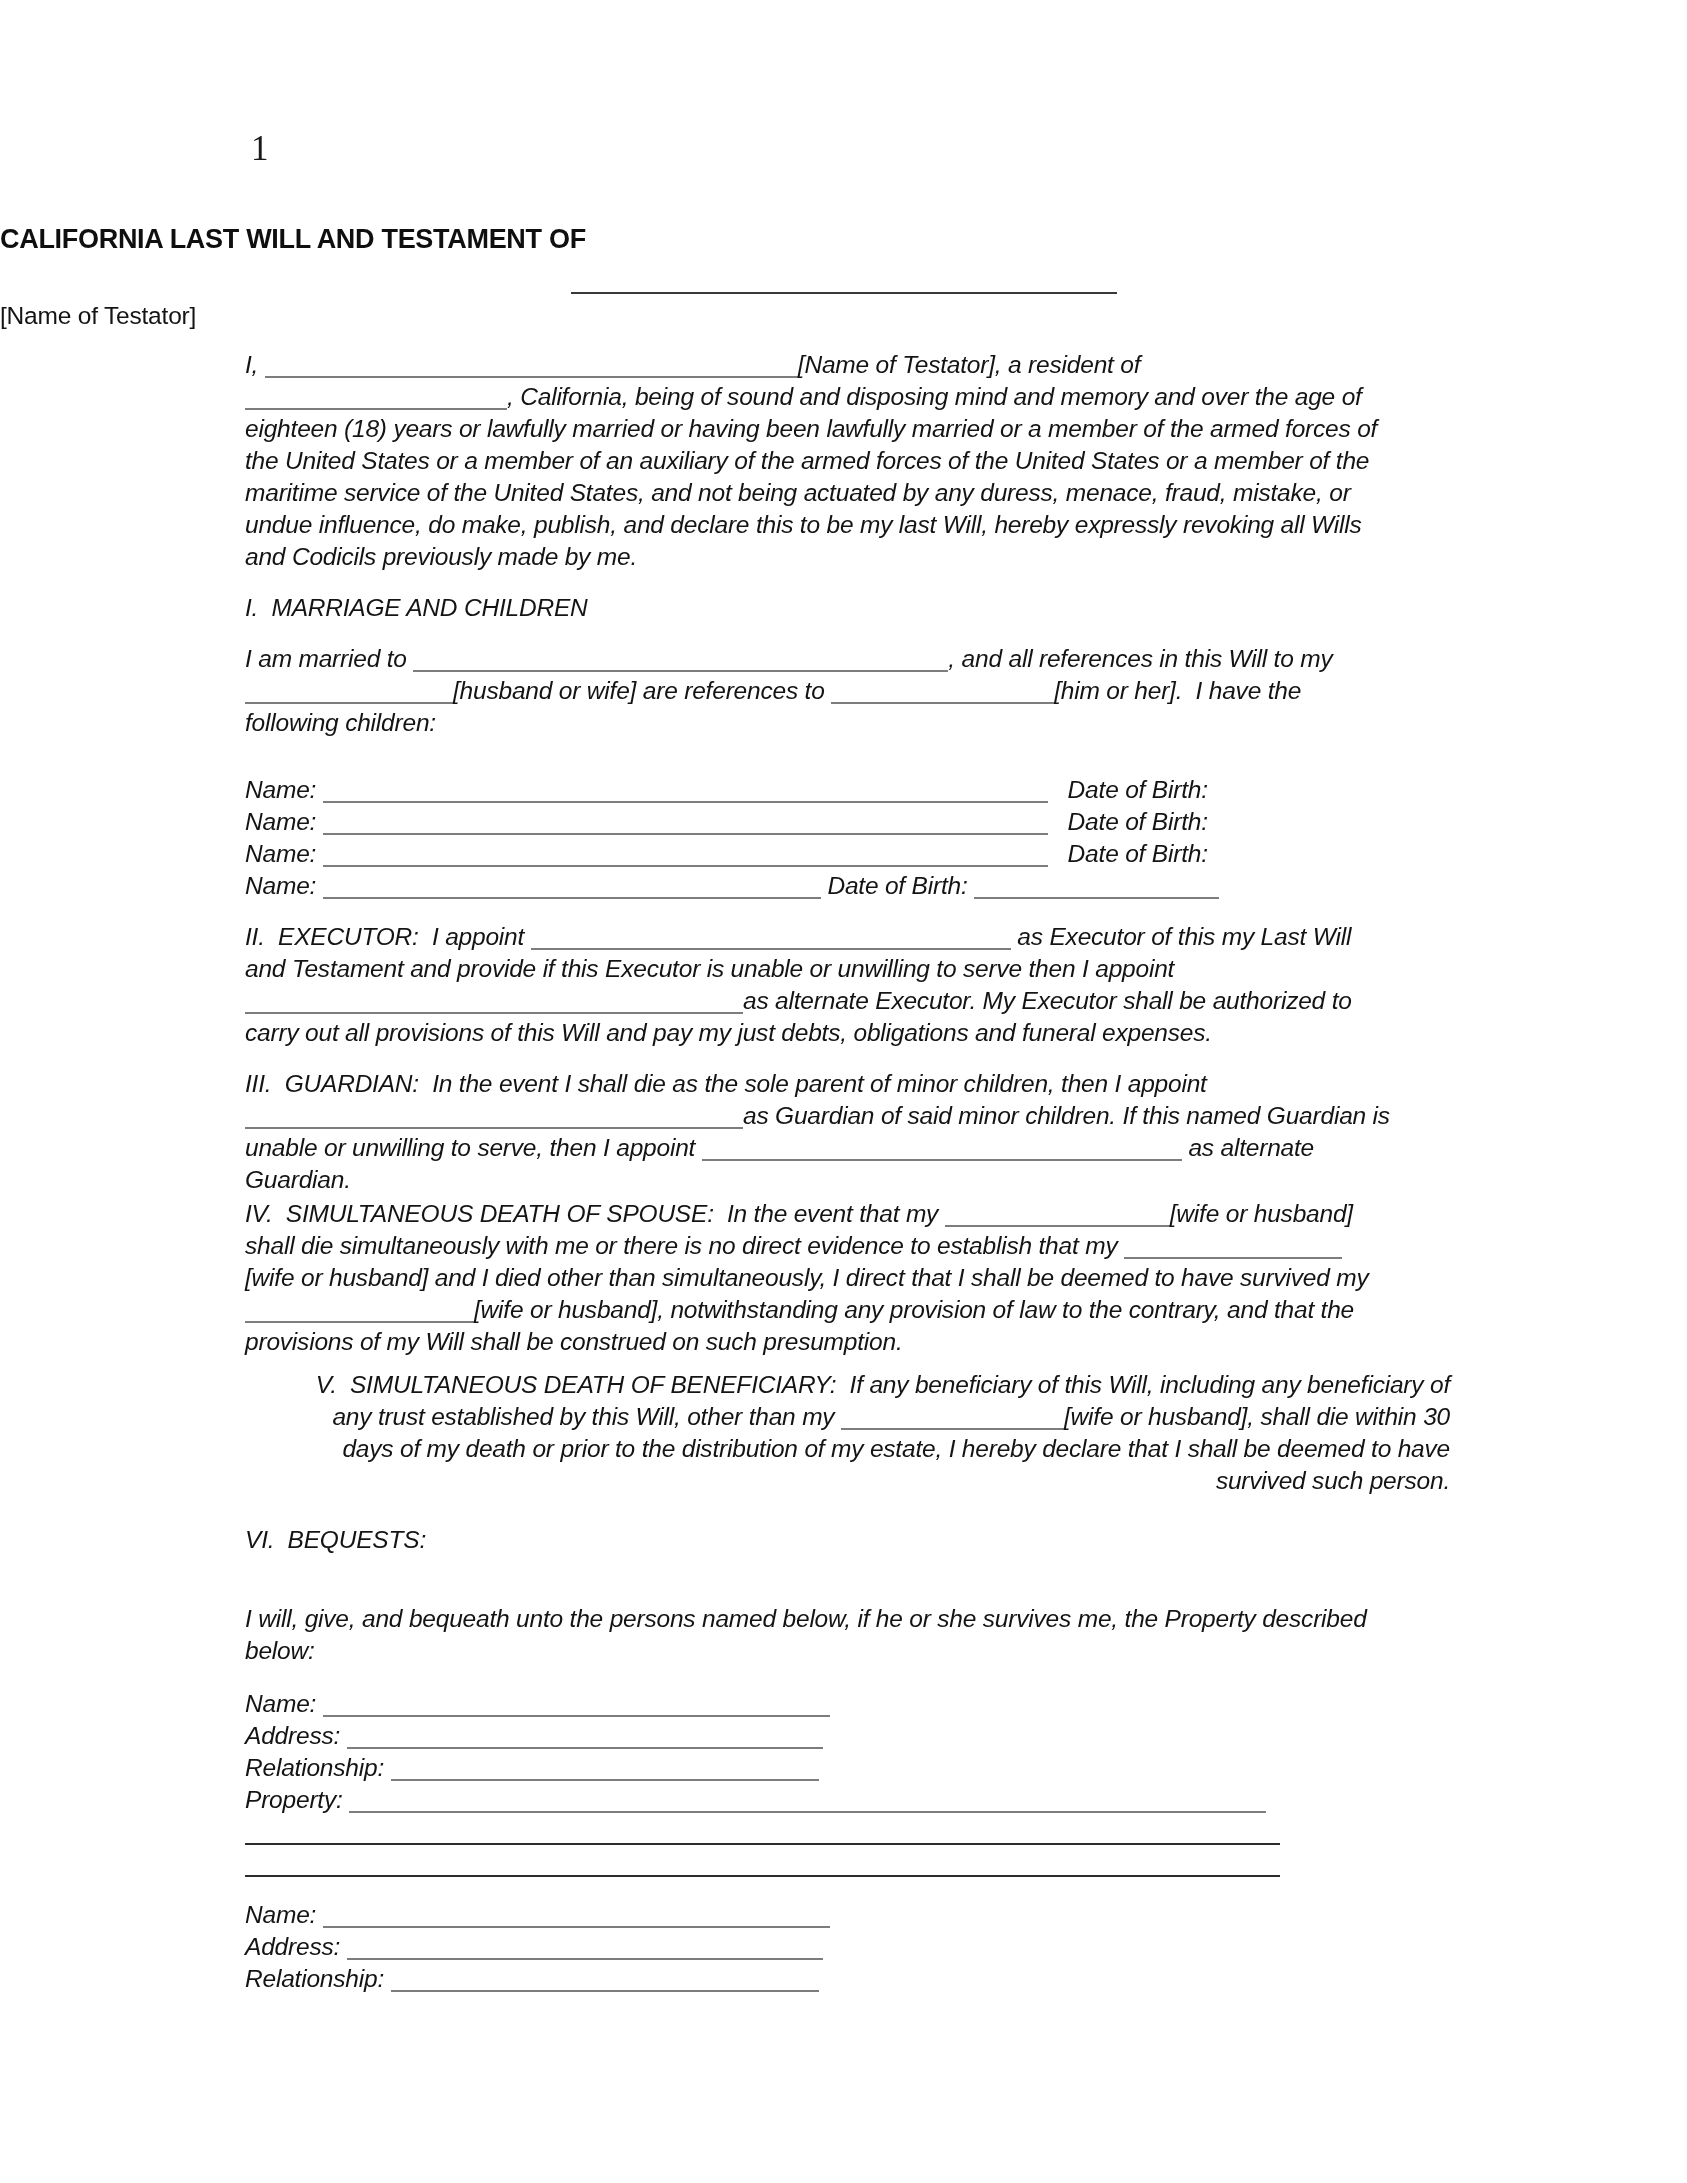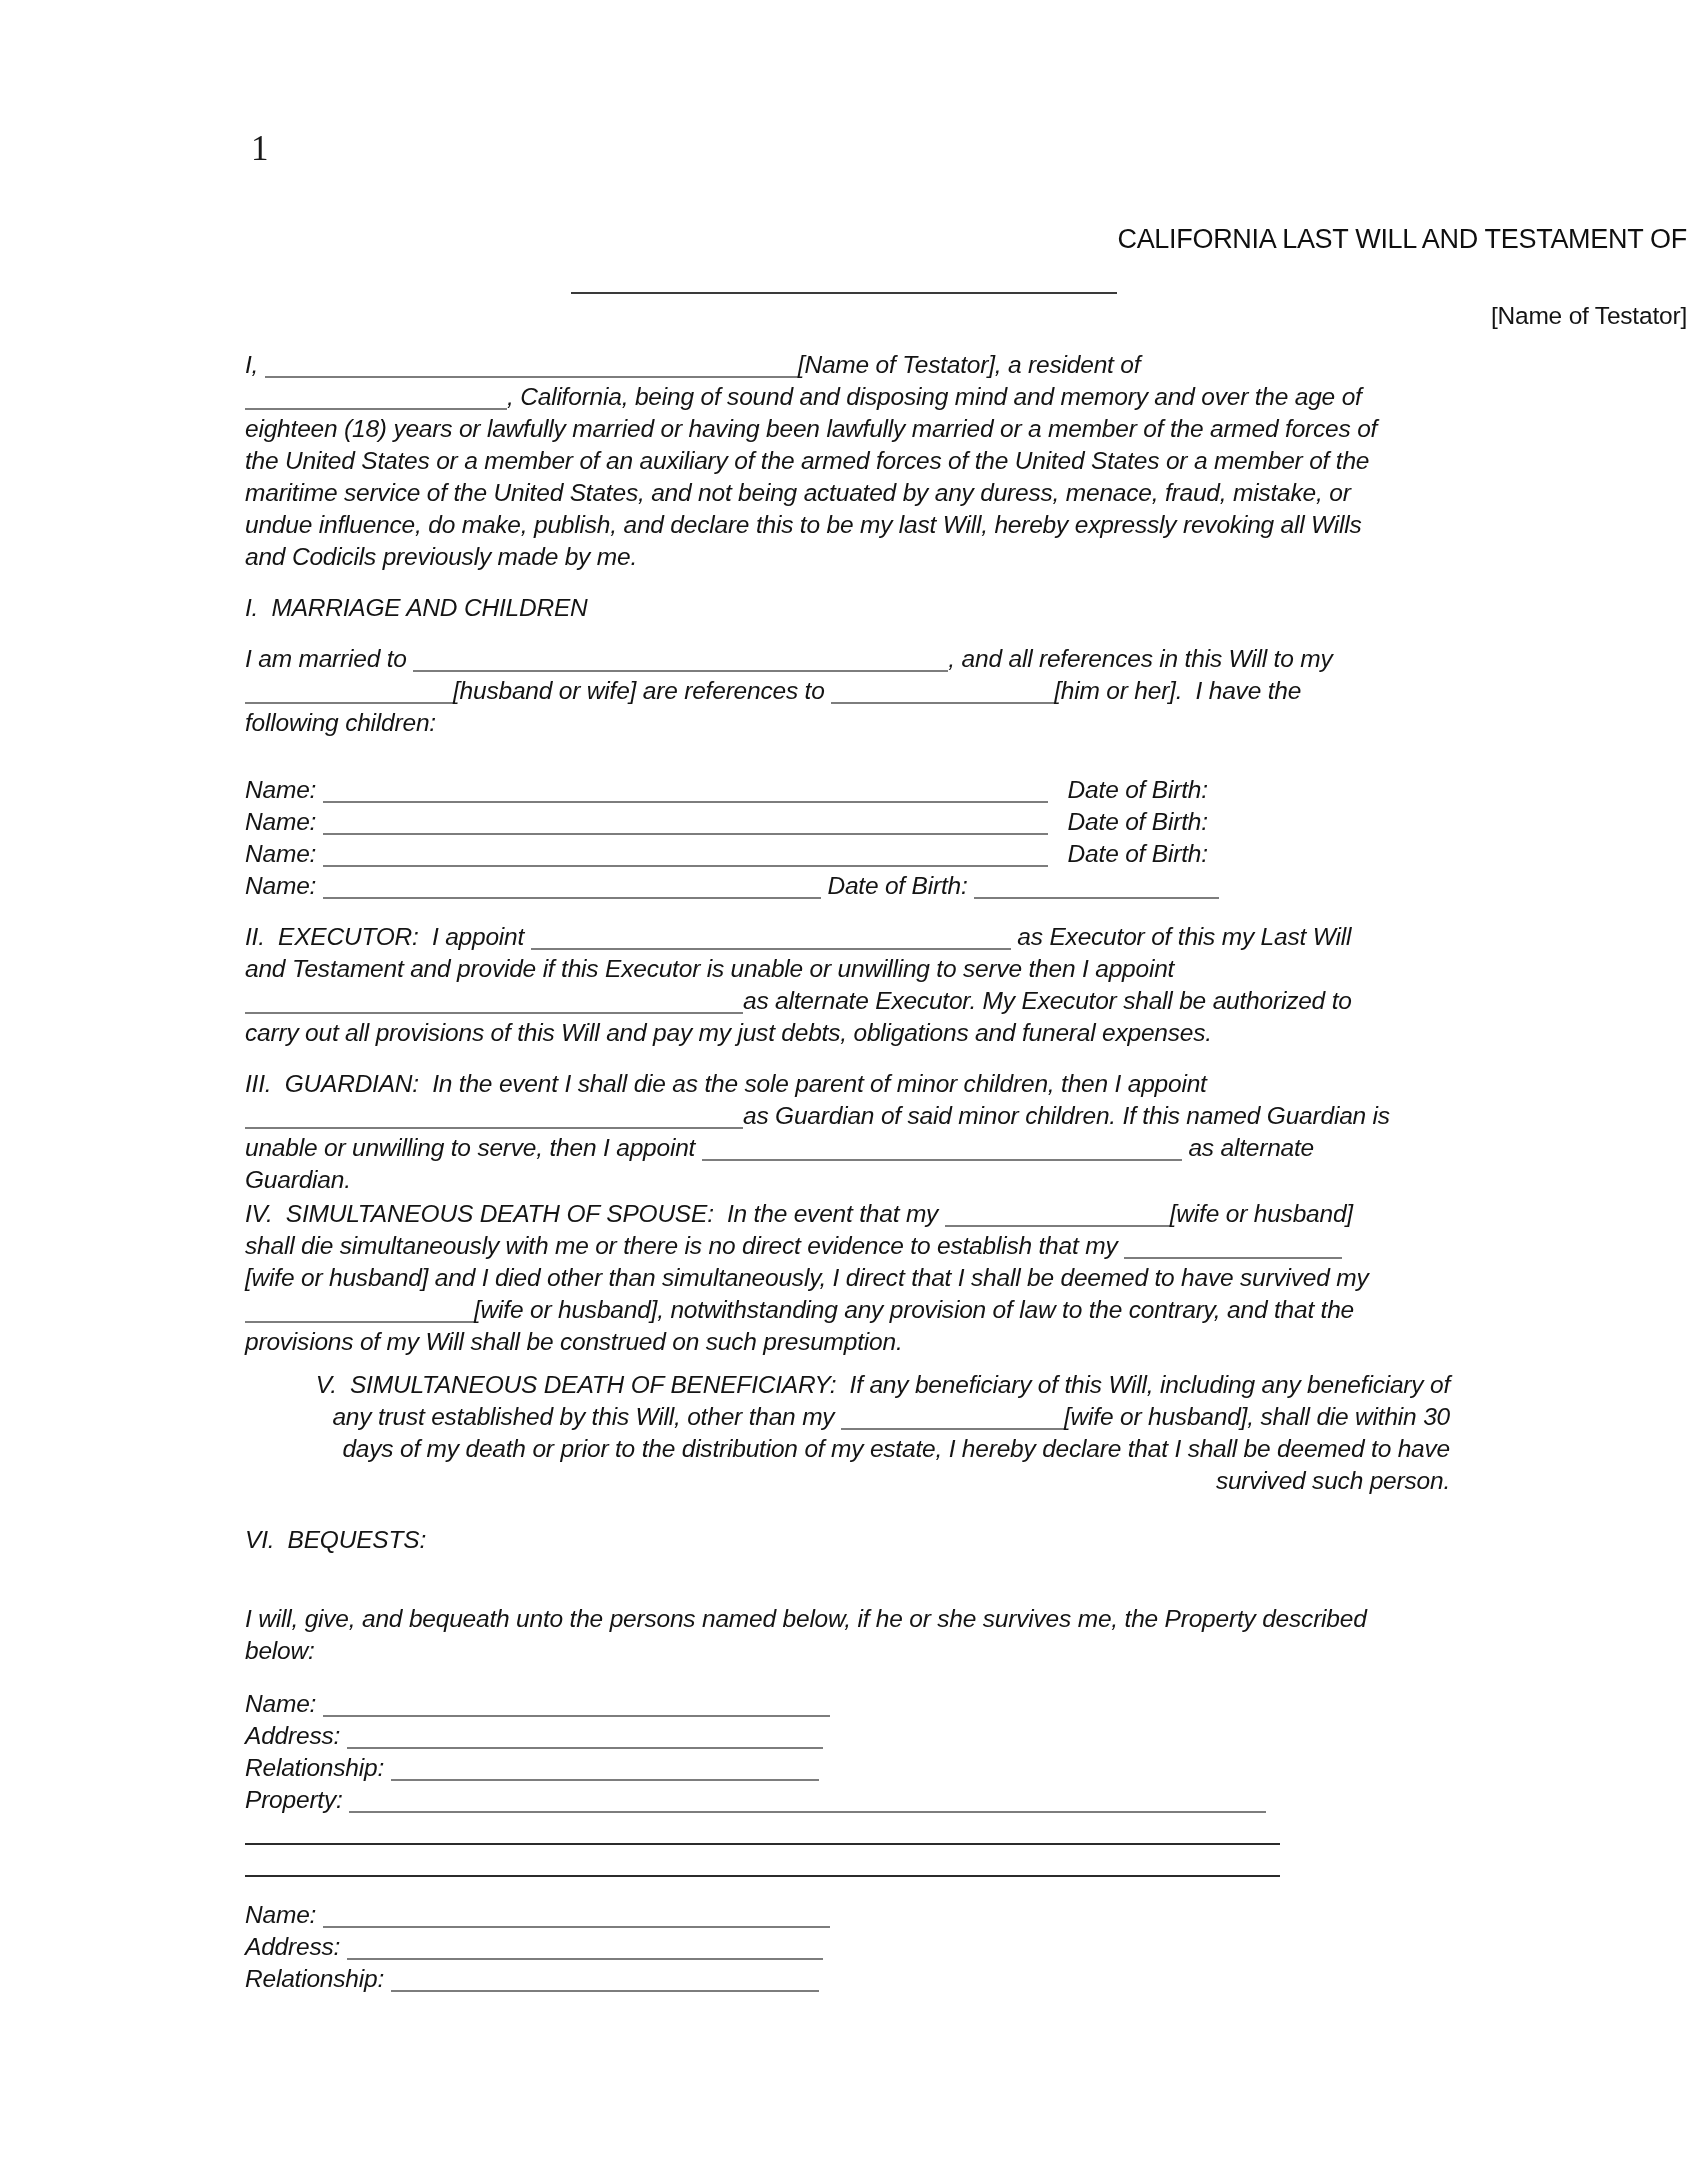--- a/index.html
+++ b/index.html
@@ -12,36 +12,37 @@
     color:#141414;
     overflow:hidden;
   }
   .pagenum {
     position:absolute; left:251px; top:129px;
     font-family:"Liberation Serif", serif;
     font-size:35px; color:#1a1a1a;
   }
   .doc-title {
     position:absolute; top:224px; left:0; width:100%;
-    text-align:right;
+    text-align:left;
     font-size:27px; letter-spacing:-0.3px;
     color:#0f0f0f;
+    font-weight:bold;
   }
   .center-blank-wrap {
     position:absolute; top:262px; left:0; width:100%;
     text-align:center;
   }
   .center-blank {
     display:inline-block;
     width:546px; height:30px;
     border-bottom:2.6px solid #3a3a3a;
   }
   .testator-label {
     position:absolute; top:302px; left:0; width:100%;
-    text-align:right;
+    text-align:left;
     font-size:24.5px; letter-spacing:-0.2px;
   }
   .content {
     position:absolute; left:245px; top:349px; width:1205px;
     font-size:24.5px; line-height:32px; letter-spacing:-0.2px;font-style:italic;
   }
   .block { margin:0; }
   .line { white-space:pre; }
   .txt { color:#141414; }
   .blank {

